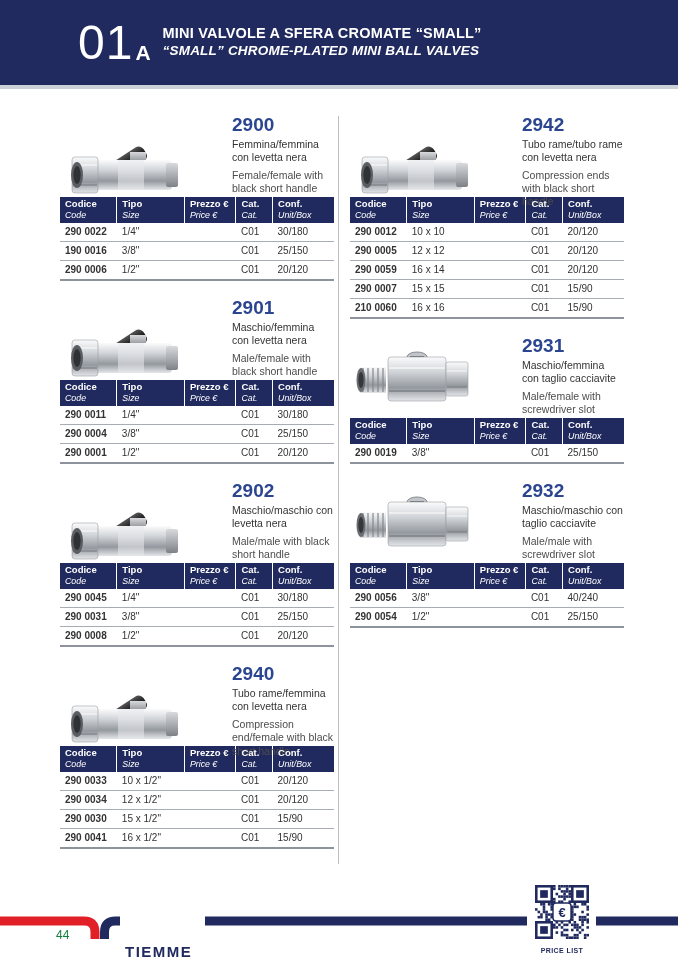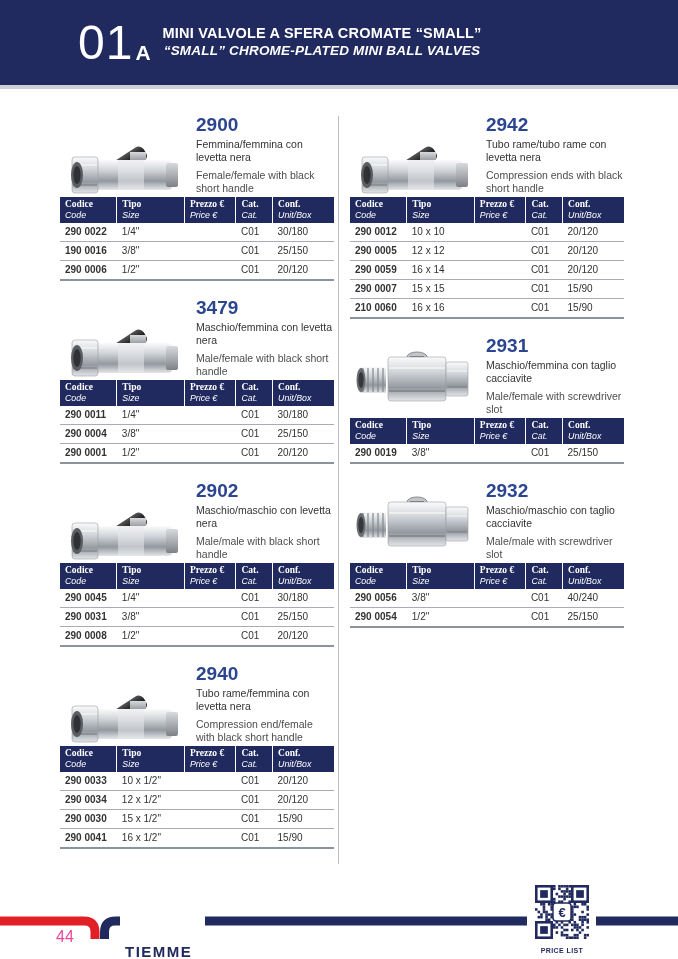--- a/index.html
+++ b/index.html
@@ -3,65 +3,65 @@
 <meta charset="utf-8">
 <style>
   html,body{margin:0;padding:0;background:#ffffff;}
   .page{
     position:relative;width:678px;height:959px;background:#ffffff;overflow:hidden;
     font-family:"Liberation Sans", sans-serif;color:#2e2e2e;
   }
   
   .banner{
     position:absolute;top:0;left:0;width:678px;height:85px;background:#212a5e;
-    display:flex;align-items:center;gap:7px;
+    display:flex;align-items:center;
   }
   .banner-strip{position:absolute;top:85px;left:0;width:678px;height:4px;background:#ccd1d9;}
   .sec-num{margin-left:78px;color:#ffffff;font-size:48px;font-weight:400;line-height:1;letter-spacing:1px;display:flex;align-items:flex-end;}
   .sec-letter{font-size:21px;font-weight:700;margin-left:2px;margin-bottom:4px;}
-  .banner-titles{margin-left:4px;color:#ffffff;margin-top:-2px;text-align:center;}
+  .banner-titles{margin-left:11px;color:#ffffff;margin-top:-2px;}
   .title-it{font-size:14.5px;font-weight:700;letter-spacing:.2px;}
   .title-en{font-size:13.5px;font-weight:700;font-style:italic;margin-top:2px;letter-spacing:.2px;}
   
   .content{position:absolute;top:112px;left:60px;width:564px;display:flex;}
   .col{width:277px;}
   .col-right{margin-left:8px;}
   .vdivider{width:1px;height:748px;background:#bdbdbd;margin:4px 3px 0 4px;}
   
   .card{margin-bottom:14px;}
-  .card-top{display:flex;height:85px;}
+  .card-top{display:flex;height:85px;gap:36px;}
   .card-img{width:132px;position:relative;flex:none;}
   .card-img svg{position:absolute;left:0;top:2px;}
   .card-info{flex:1;padding-top:3px;padding-left:4px;}
   .p-code{margin:0;color:#2b4590;font-size:19px;font-weight:700;line-height:1.05;}
   .p-desc-it{margin:3px 0 0 0;font-size:10.5px;color:#333;line-height:1.25;}
   .p-desc-en{margin:5px 0 0 0;font-size:10.5px;color:#4d4d4d;line-height:1.25;}
   
   .p-table{width:100%;border-collapse:collapse;table-layout:fixed;}
   .p-table th{
     background:#212a5e;color:#ffffff;text-align:left;vertical-align:top;
     padding:2px 5px 3px 5px;border-left:1px solid #ffffff;
   }
   .p-table th:first-child{border-left:none;}
-  .th-it{display:block;font-size:9.5px;font-weight:700;line-height:1.15;font-family:Liberation Serif, serif;}
+  .th-it{display:block;font-size:9.5px;font-weight:700;line-height:1.15;}
   .th-en{display:block;font-size:8.8px;font-weight:400;font-style:italic;line-height:1.15;}
   .p-table td{
     padding:3px 5px 4px 5px;font-size:10px;color:#333;
     border-bottom:1.5px solid #a8adb5;
   }
   .p-table tr:last-child td{border-bottom:2px solid #8d939c;}
   .td-code{font-weight:700;color:#222;}
   .c-code{width:21%;} .c-tipo{width:25.5%;} .c-prezzo{width:18.5%;} .c-cat{width:12%;} .c-conf{width:23%;}
   
   .footer-svg{position:absolute;left:0;top:908px;}
   .brand-text{
     position:absolute;left:125px;top:943px;color:#212a5e;
     font-size:15px;font-weight:700;letter-spacing:1.5px;
   }
-  .page-num{position:absolute;left:56px;top:928px;font-size:16px;color:#ec4899;}
+  .page-num{position:absolute;left:56px;top:928px;font-size:12px;color:#15803d;}
   .qr-block{position:absolute;left:531px;top:882px;width:62px;text-align:center;}
   .qr-wrap{background:#ffffff;padding:3px;display:inline-block;}
   .qr-label{font-size:7px;font-weight:700;color:#212a5e;letter-spacing:.4px;margin-top:1px;}
 </style>
 </head>
 <body>
 
 <div class="page">
 
   <header class="banner">
@@ -203,21 +203,21 @@
           <rect x="12" y="43" width="26" height="36" rx="3" fill="url(#chromeG)" stroke="#9a9ea3" stroke-width="0.6"></rect>
           <line x1="13" y1="51" x2="37" y2="51" stroke="#f4f4f5" stroke-width="1.4"></line>
           <line x1="13" y1="71" x2="37" y2="71" stroke="#7c8085" stroke-width="1.2"></line>
           <ellipse cx="17" cy="61" rx="6" ry="13" fill="#5a5d61"></ellipse>
           <ellipse cx="17" cy="61" rx="3.6" ry="9" fill="#2f3134"></ellipse>
           <rect x="106" y="49" width="12" height="24" rx="2" fill="url(#darkG)"></rect>
         </svg>
 
       </div>
       <div class="card-info">
-        <h3 class="p-code">3479</h3>
+        <h3 class="p-code">2901</h3>
         <p class="p-desc-it">Maschio/femmina con levetta nera</p>
         <p class="p-desc-en">Male/female with black short handle</p>
       </div>
     </div>
     <table class="p-table">
       <thead>
         <tr>
           <th class="c-code">
                   <span class="th-it">Codice</span>
                   <span class="th-en">Code</span>

